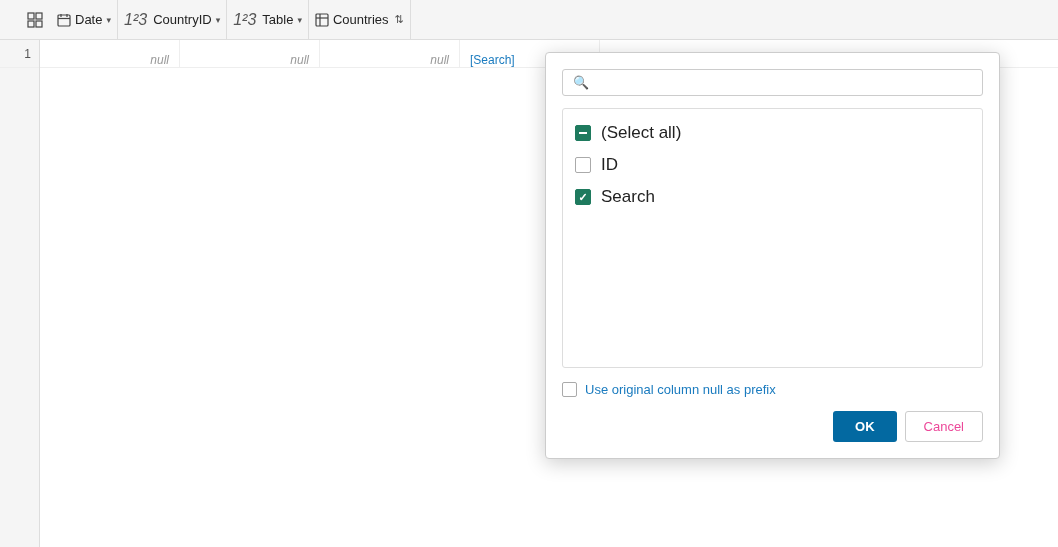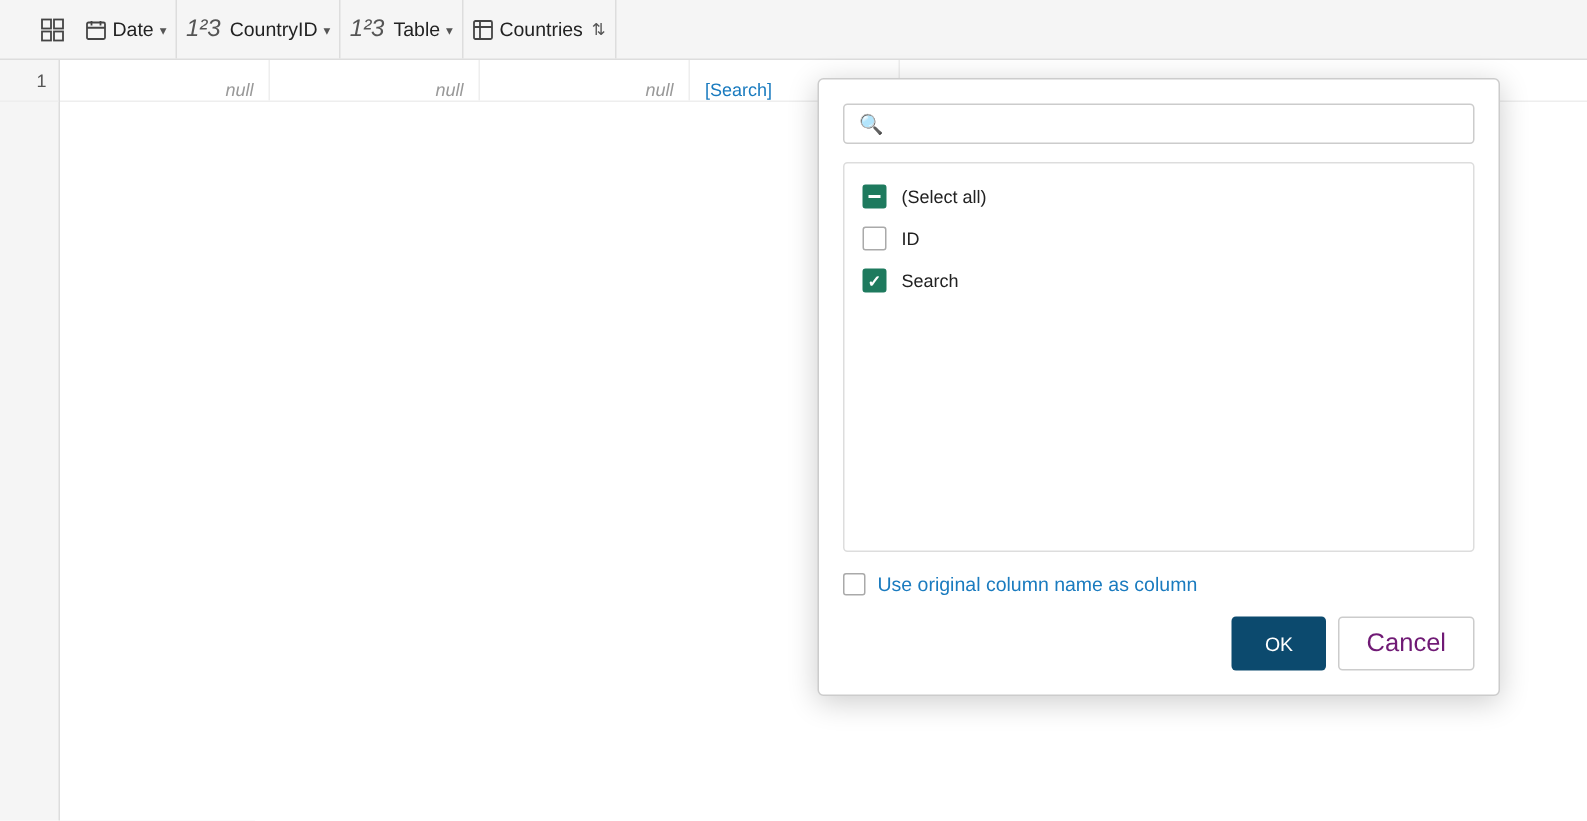--- a/index.html
+++ b/index.html
@@ -224,21 +224,21 @@
       font-weight: bold;
     }
 
     .cb-partial-mark {
       width: 8px;
       height: 2px;
       background: #fff;
     }
 
     .cb-label {
-      font-size: 12px;
+      font-size: 17px;
       color: #222;
     }
 
     
     .prefix-row {
       display: flex;
       align-items: center;
       gap: 8px;
       margin-bottom: 14px;
     }
@@ -258,37 +258,37 @@
     }
 
     
     .dialog-footer {
       display: flex;
       justify-content: flex-end;
       gap: 8px;
     }
 
     .btn-ok {
-      background: #0c4a6e;
+      background: #0369a1;
       color: #fff;
       border: none;
       border-radius: 3px;
       padding: 7px 22px;
       font-size: 13px;
       cursor: pointer;
-      font-weight: 400;
+      font-weight: 700;
     }
 
     .btn-cancel {
       background: #fff;
-      color: #701a75;
+      color: #ec4899;
       border: 1.5px solid #ccc;
       border-radius: 3px;
       padding: 7px 18px;
-      font-size: 17px;
+      font-size: 13px;
       cursor: pointer;
     }
 
     
     .icon-grid {
       display: inline-block;
       width: 16px;
       height: 16px;
     }
   </style>
@@ -390,21 +390,21 @@
         <div class="checkbox-item">
           <div class="cb checked">
             <span class="cb-check">✓</span>
           </div>
           <span class="cb-label">Search</span>
         </div>
       </div>
 
       <div class="prefix-row">
         <div class="prefix-cb"></div>
-        <span class="prefix-label">Use original column name as column</span>
+        <span class="prefix-label">Use original column null as prefix</span>
       </div>
 
       <div class="dialog-footer">
         <button class="btn-ok">OK</button>
         <button class="btn-cancel">Cancel</button>
       </div>
     </div>
   </div>
 </div>
 

